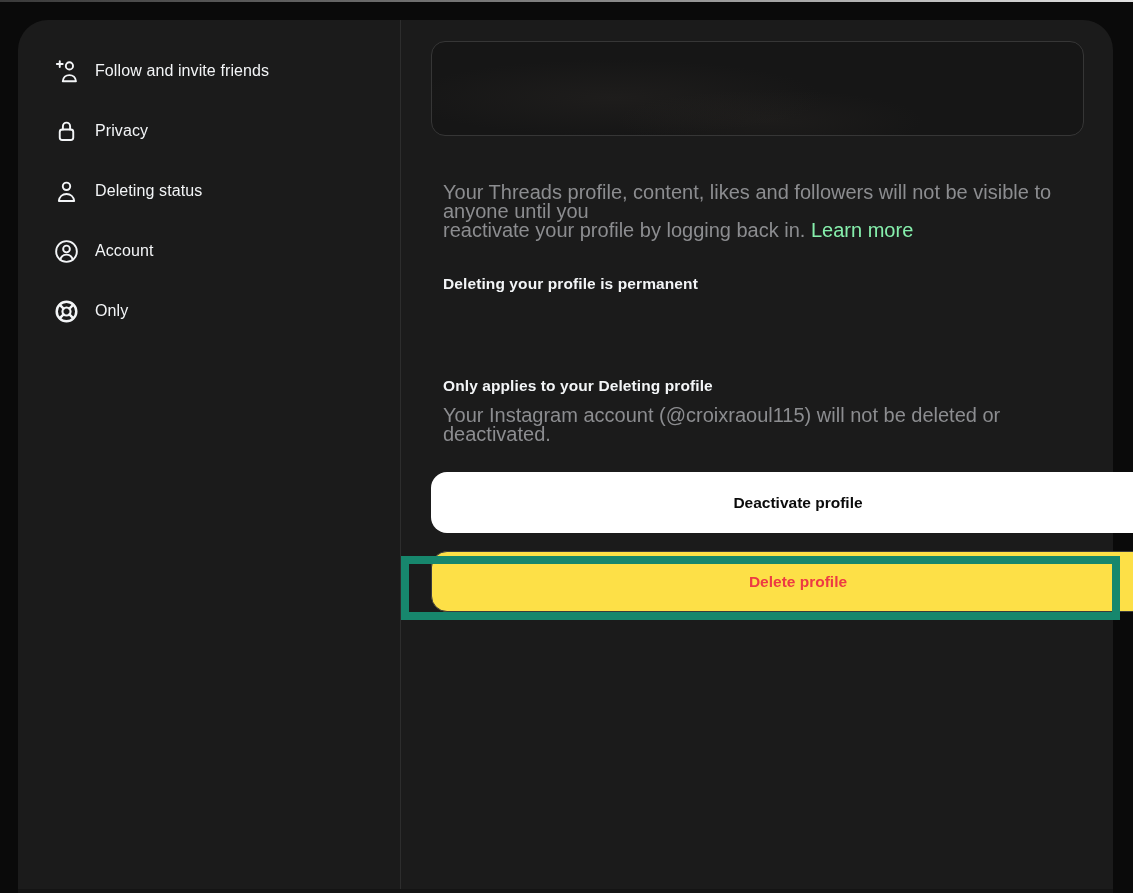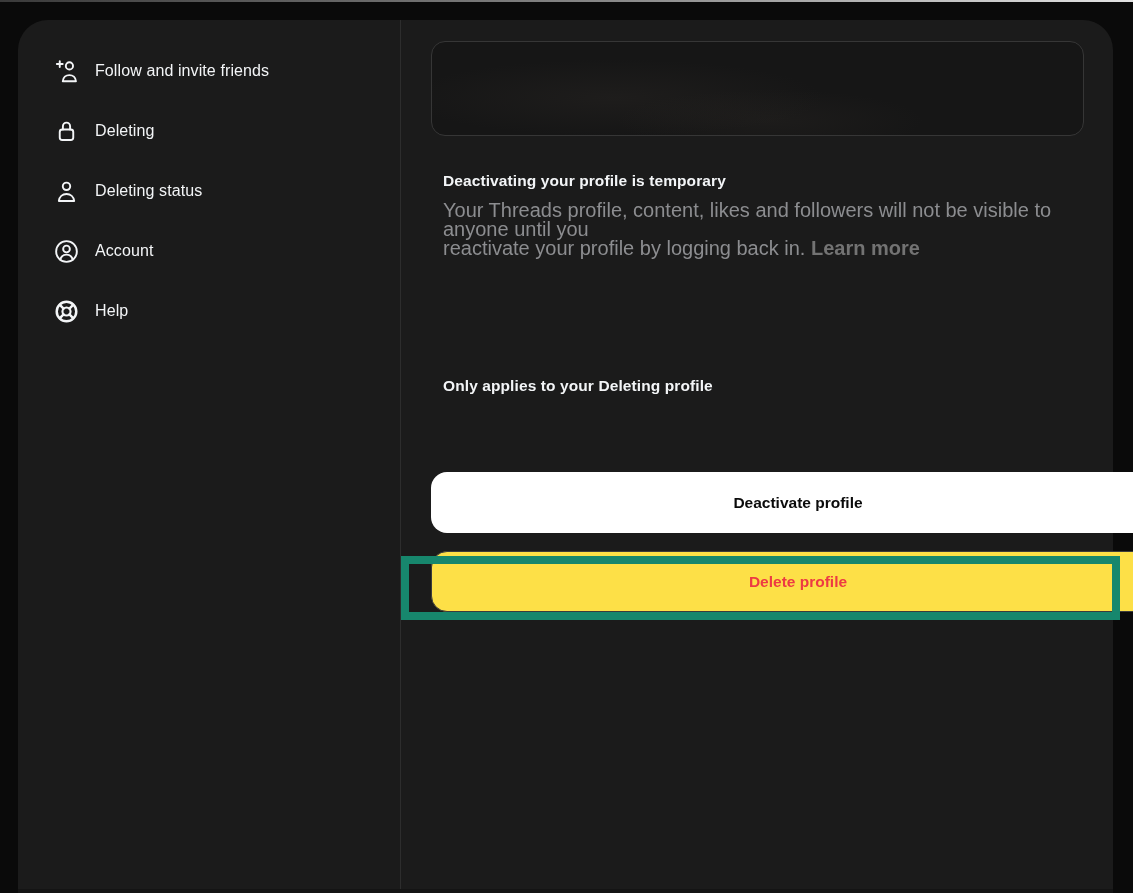--- a/index.html
+++ b/index.html
@@ -37,21 +37,21 @@
     background:
       radial-gradient(ellipse 300px 55px at 28% 60%, rgba(72,64,58,.16), transparent 70%),
       radial-gradient(ellipse 220px 45px at 52% 85%, rgba(80,70,62,.12), transparent 70%),
       #161616;
   }
   .sec{position:absolute;left:425px;width:645px;}
   .sec-0{top:152px}.sec-1{top:255px}.sec-2{top:357px}
   .sec h3{margin:0;font-size:15.5px;font-weight:700;color:#f3f5f7;letter-spacing:.1px;}
   .sec p{margin:11px 0 0;font-size:20px;line-height:19px;color:#8c8d90;max-width:642px;}
   .sec p .body-txt{white-space:pre-line;}
-  .learn{color:#737373;font-weight:700;cursor:pointer;}
+  .learn{color:#86efac;font-weight:400;cursor:pointer;}
   .learn:empty{display:none;}
 
   .btn{
     position:absolute;left:413px;width:734px;height:61px;border-radius:16px;
     display:flex;align-items:center;justify-content:center;
     font-size:15.5px;font-weight:700;cursor:pointer;box-sizing:border-box;
   }
   .btn-deactivate{top:452px;background:#ffffff;color:#0b0b0b;}
   .btn-delete{top:531px;background:#fde047;border:1px solid #3c3c3c;color:#ed3a43;}
 
@@ -79,21 +79,21 @@
       </span>
       <span class="lbl">Follow and invite friends</span>
     </div>
     <div class="side-item si-1">
       <span class="icn">
         <svg width="27" height="27" viewBox="0 0 24 24" stroke-width="1.7">
           <rect x="6" y="10.2" width="12" height="9.4" rx="2.2"></rect>
           <path d="M8.8 10.2V7.3a3.2 3.2 0 0 1 6.4 0v2.9"></path>
         </svg>
       </span>
-      <span class="lbl">Deleting</span>
+      <span class="lbl">Privacy</span>
     </div>
     <div class="side-item si-2">
       <span class="icn">
         <svg width="27" height="27" viewBox="0 0 24 24" stroke-width="1.7">
           <circle cx="12" cy="7.4" r="3.3"></circle>
           <path d="M5.2 20.4h13.6c-.4-3.8-3.2-6.2-6.8-6.2s-6.4 2.4-6.8 6.2z"></path>
         </svg>
       </span>
       <span class="lbl">Deleting status</span>
     </div>
@@ -108,41 +108,42 @@
       <span class="lbl">Account</span>
     </div>
     <div class="side-item si-4">
       <span class="icn">
         <svg width="27" height="27" viewBox="0 0 24 24" stroke-width="2.2">
           <circle cx="12" cy="12" r="8.7"></circle>
           <circle cx="12" cy="12" r="3.6" stroke-width="1.9"></circle>
           <path d="M9.4 9.4 6.1 6.1M14.6 9.4 17.9 6.1M14.6 14.6 17.9 17.9M9.4 14.6 6.1 17.9"></path>
         </svg>
       </span>
-      <span class="lbl">Help</span>
+      <span class="lbl">Only</span>
     </div>
   </nav>
 
   <div class="divider"></div>
 
   <main>
 
     <div class="redacted-card"></div>
 
     <section class="sec sec-0">
-      <h3>Deactivating your profile is temporary</h3>
       <p><span class="body-txt">Your Threads profile, content, likes and followers will not be visible to anyone until you
 reactivate your profile by logging back in.</span> <span class="learn">Learn more</span></p>
     </section>
 
     <section class="sec sec-1">
+      <h3>Deleting your profile is permanent</h3>
     </section>
 
     <section class="sec sec-2">
       <h3>Only applies to your Deleting profile</h3>
+      <p><span class="body-txt">Your Instagram account (@croixraoul115) will not be deleted or deactivated.</span></p>
     </section>
 
     <div class="btn btn-deactivate">Deactivate profile</div>
     <div class="btn btn-delete">Delete profile</div>
 
   </main>
 </div>
 
 <div class="highlight"></div>
 

